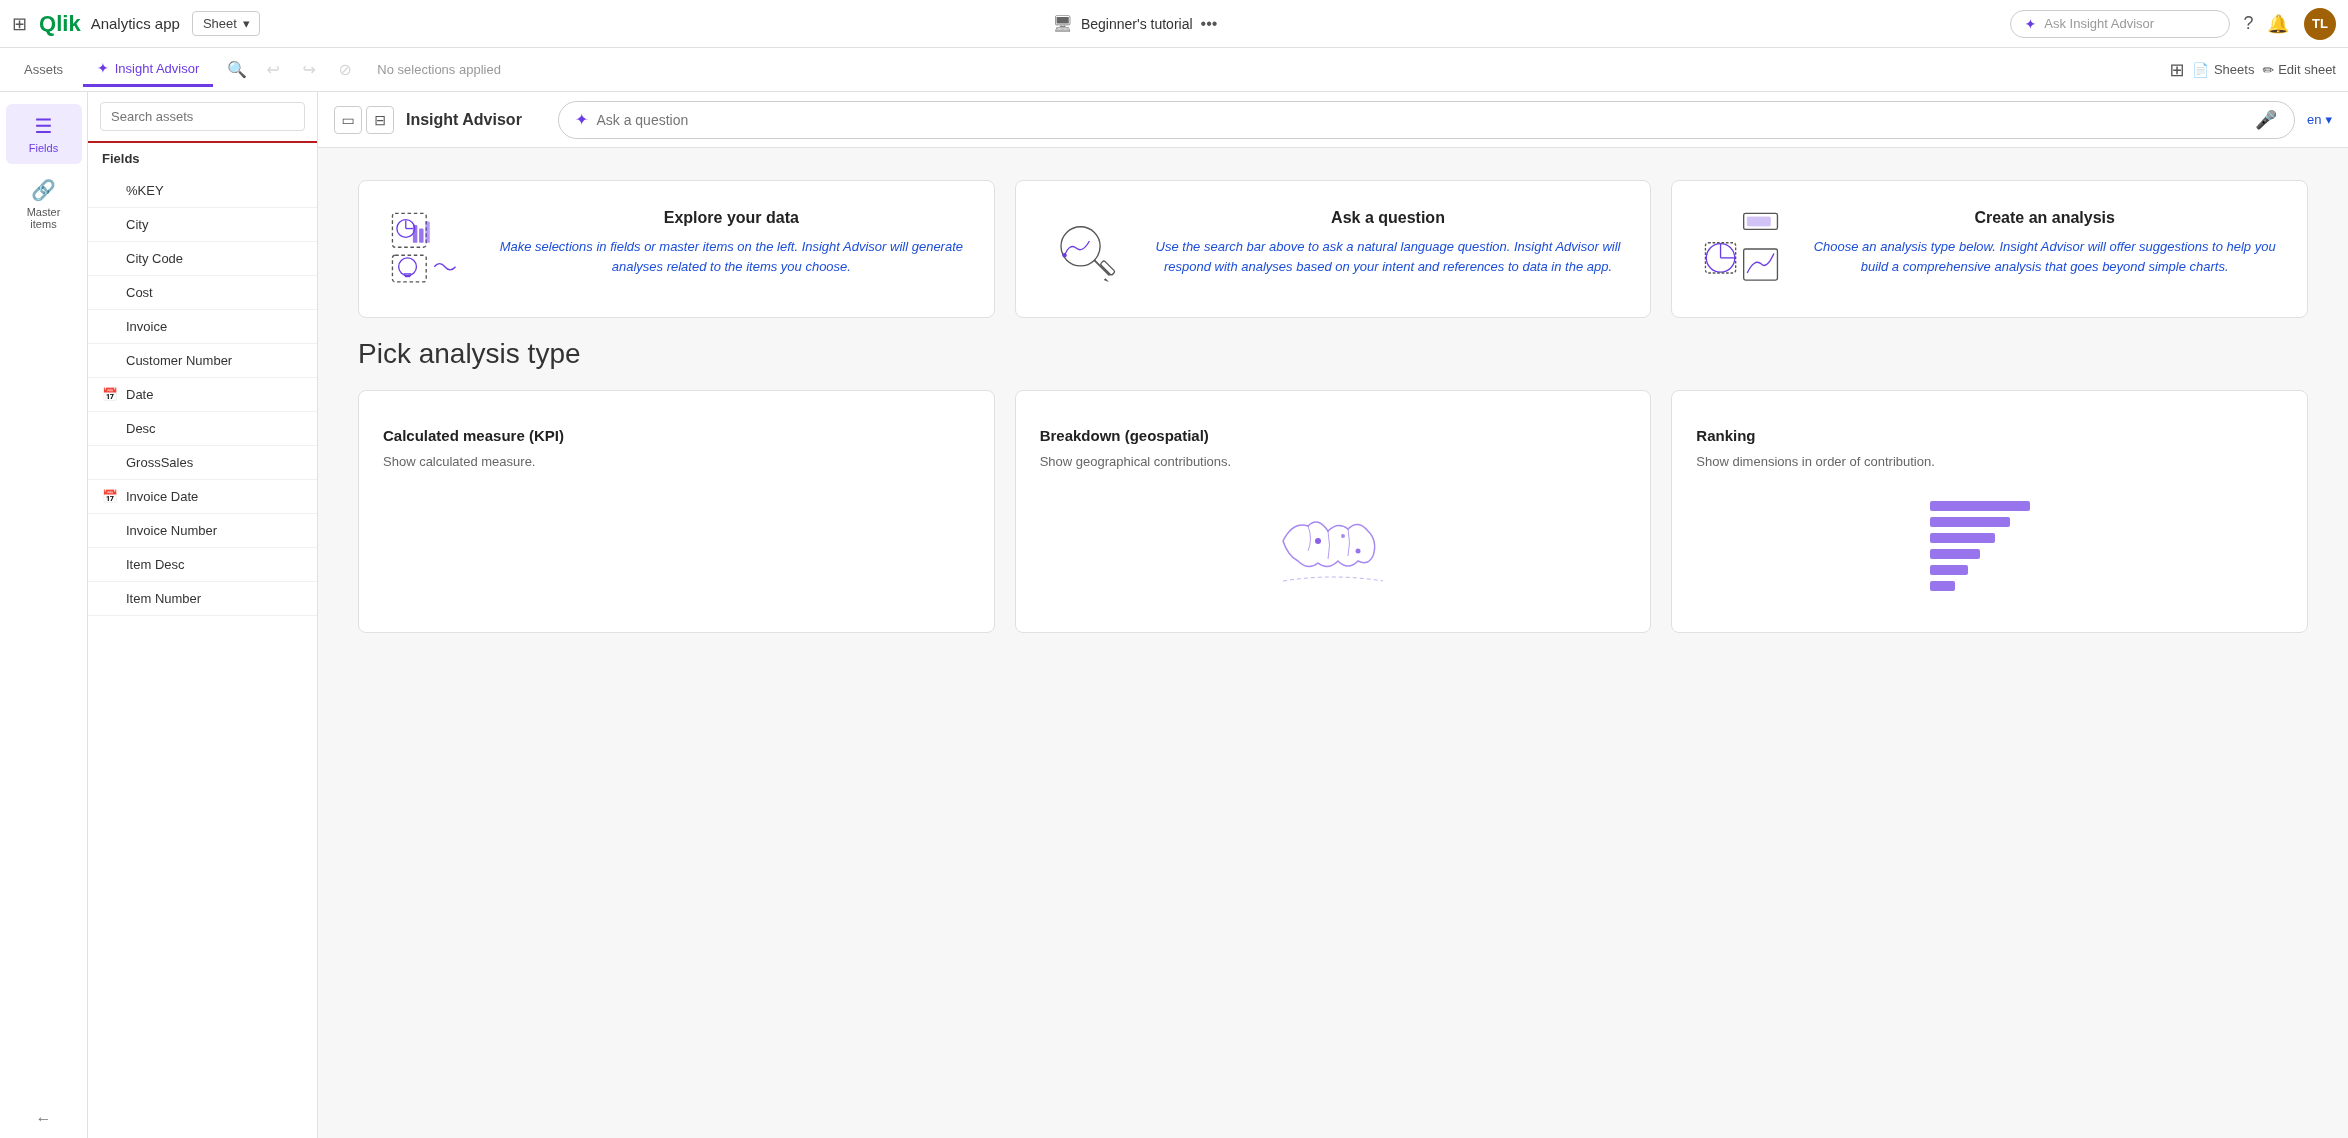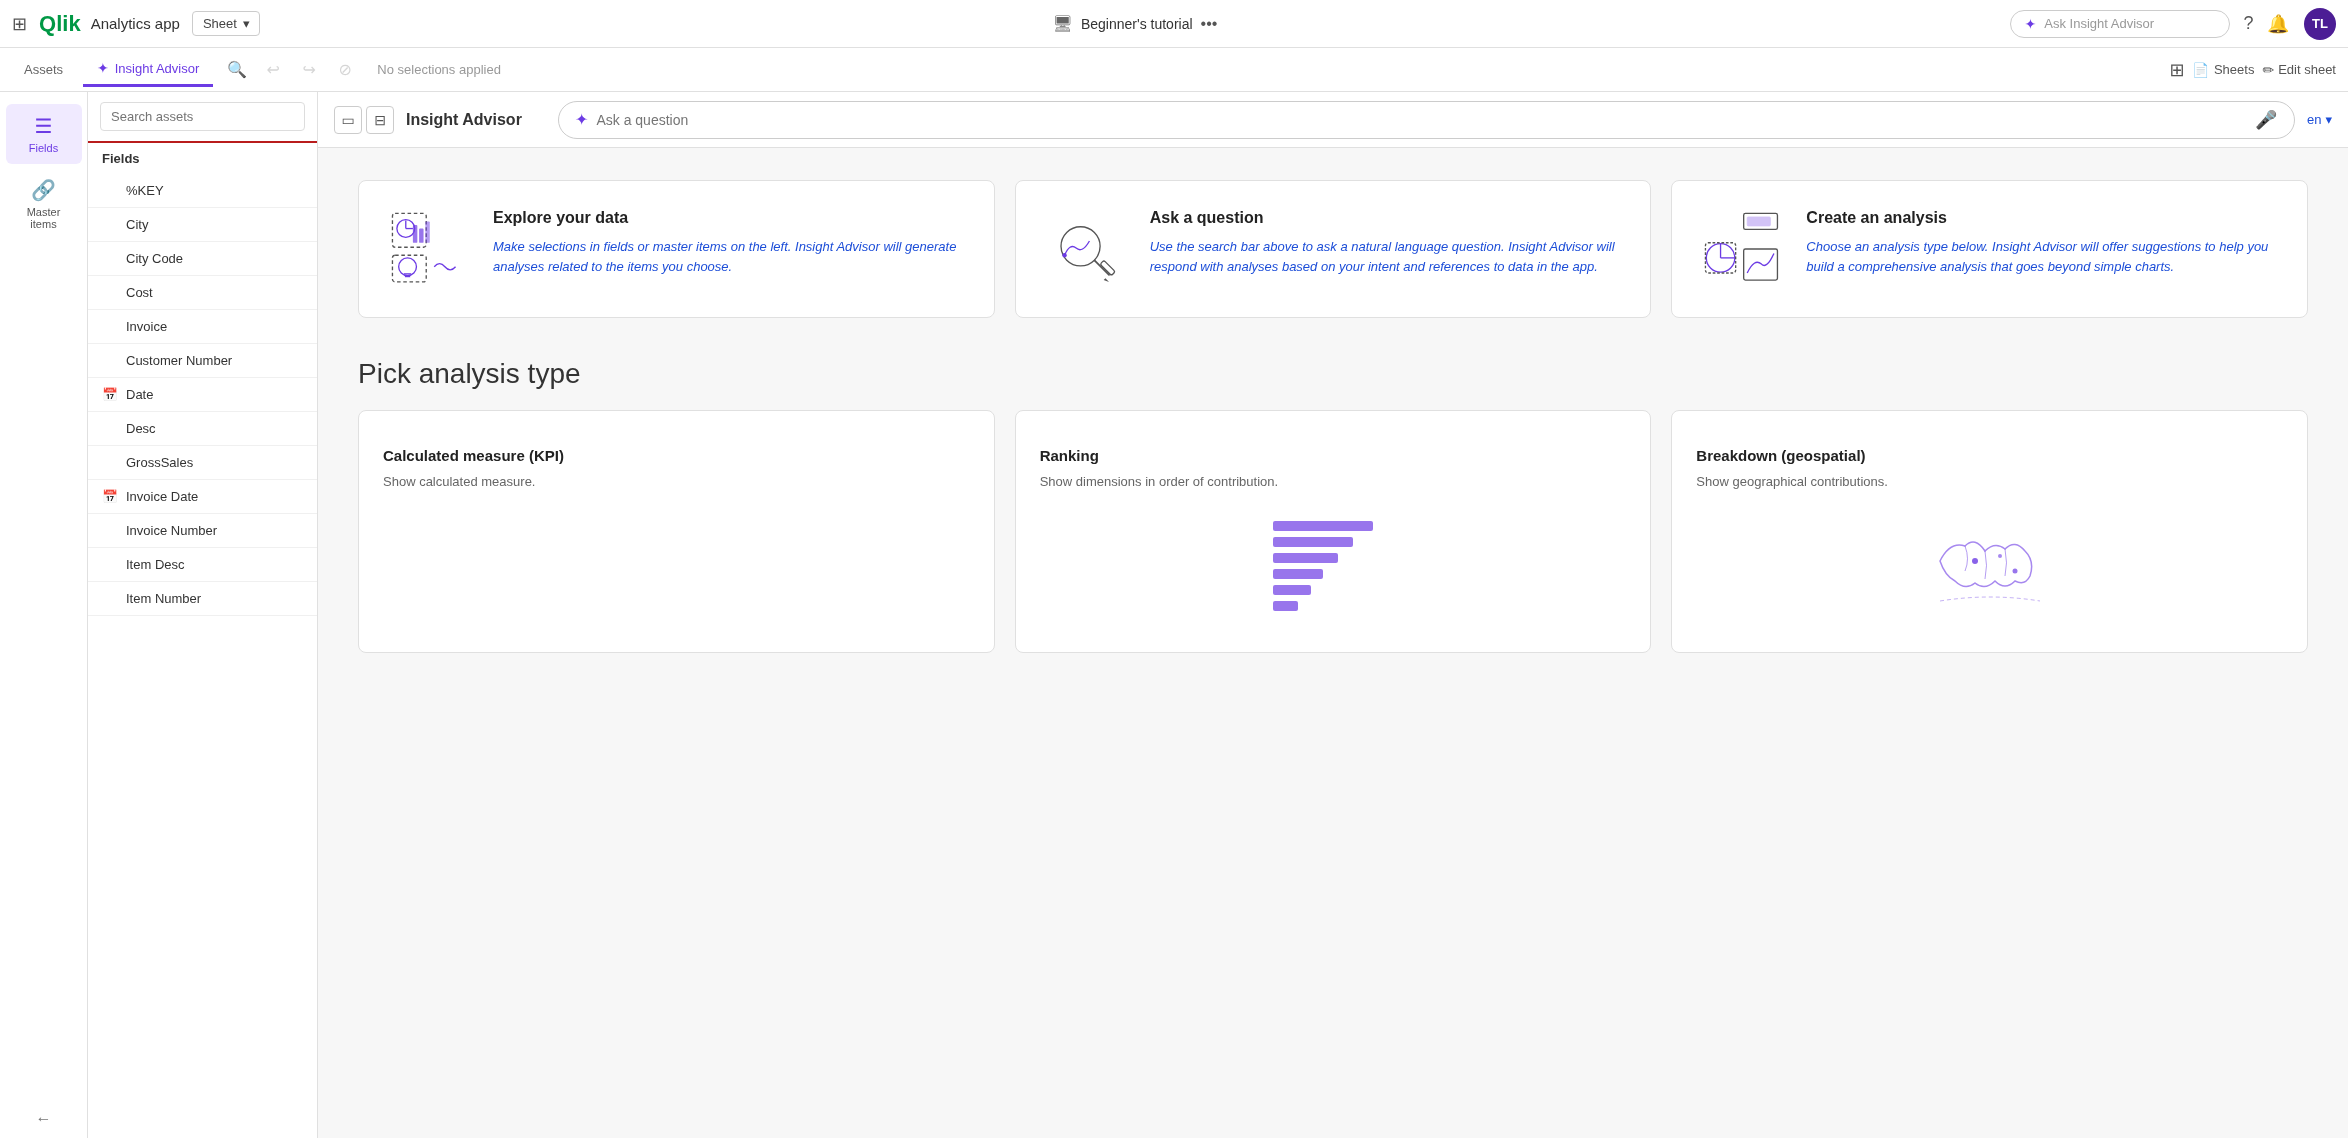--- a/index.html
+++ b/index.html
@@ -25,21 +25,21 @@
     .tutorial-btn { display: flex; align-items: center; gap: 6px; font-size: 14px; color: #333; cursor: pointer; }
     .more-btn { color: #555; cursor: pointer; font-size: 16px; }
     .nav-right { display: flex; align-items: center; gap: 14px; margin-left: auto; }
     .ask-advisor-input {
       display: flex; align-items: center; gap: 8px;
       border: 1px solid #ccc; border-radius: 20px;
       padding: 5px 14px; width: 220px; font-size: 13px; color: #888;
       background: #fff;
     }
     .nav-icon { color: #555; font-size: 18px; cursor: pointer; }
-    .avatar { width: 32px; height: 32px; border-radius: 50%; background: #4c1d95; color: #fff; display: flex; align-items: center; justify-content: center; font-size: 13px; font-weight: bold; cursor: pointer; }
+    .avatar { width: 32px; height: 32px; border-radius: 50%; background: #a16207; color: #fff; display: flex; align-items: center; justify-content: center; font-size: 13px; font-weight: bold; cursor: pointer; }
 
     
     .secondary-nav {
       display: flex; align-items: center; height: 44px;
       background: #fff; border-bottom: 1px solid #e0e0e0;
       padding: 0 12px; gap: 8px;
     }
     .assets-tab { display: flex; align-items: center; gap: 6px; padding: 8px 12px; font-size: 13px; color: #666; cursor: pointer; }
     .insight-tab {
       display: flex; align-items: center; gap: 6px;
@@ -98,21 +98,21 @@
     }
     .ia-search input { flex: 1; border: none; outline: none; font-size: 14px; color: #888; background: transparent; }
     .ia-search-star { color: #6c3be4; font-size: 16px; }
     .ia-mic { color: #555; font-size: 18px; cursor: pointer; }
     .ia-lang { display: flex; align-items: center; gap: 4px; font-size: 13px; color: #1d4ed8; cursor: pointer; margin-left: 0; }
 
     
     .main-content { flex: 1; overflow-y: auto; padding: 32px 40px; background: #f7f7f7; }
 
     
-    .cards-row { display: flex; gap: 20px; margin-bottom: 40px; }
+    .cards-row { display: flex; gap: 20px; margin-bottom: 20px; text-align: center; }
     .info-card {
       flex: 1; background: #fff; border: 1px solid #e0e0e0; border-radius: 8px;
       padding: 28px 24px; display: flex; gap: 20px; align-items: flex-start;
     }
     .card-icon-area { width: 90px; flex-shrink: 0; display: flex; align-items: center; justify-content: center; }
     .card-icon-svg { width: 80px; height: 80px; }
     .card-text h3 { font-size: 16px; font-weight: 600; margin-bottom: 10px; color: #222; }
     .card-text p { font-size: 13px; color: #1d4ed8; line-height: 1.5; font-style: italic; }
 
     
@@ -382,20 +382,40 @@
       <div>
         <div class="section-title">Pick analysis type</div>
         <div class="analysis-cards">
 
           <div class="analysis-card">
             <h4>Calculated measure (KPI)</h4>
             <p>Show calculated measure.</p>
           </div>
 
           <div class="analysis-card">
+            <h4>Breakdown (geospatial)</h4>
+            <p>Show geographical contributions.</p>
+            <div class="analysis-visual">
+              <svg width="120" height="90" viewBox="0 0 120 90" fill="none" xmlns="http://www.w3.org/2000/svg">
+
+                <path d="M10 40 Q20 20 35 25 Q45 15 55 30 Q65 20 75 28 Q85 18 95 30 Q105 40 100 55 Q95 65 85 60 Q75 70 65 60 Q55 70 45 62 Q35 70 25 60 Q15 55 10 40Z" stroke="#6c3be4" stroke-width="1.5" fill="none" opacity="0.6"></path>
+                <path d="M35 25 Q40 38 35 50" stroke="#6c3be4" stroke-width="1" fill="none" opacity="0.5"></path>
+                <path d="M55 30 Q58 45 55 58" stroke="#6c3be4" stroke-width="1" fill="none" opacity="0.5"></path>
+                <path d="M75 28 Q78 42 75 55" stroke="#6c3be4" stroke-width="1" fill="none" opacity="0.5"></path>
+
+                <circle cx="45" cy="40" r="3" fill="#6c3be4" opacity="0.8"></circle>
+                <circle cx="70" cy="35" r="2" fill="#6c3be4" opacity="0.6"></circle>
+                <circle cx="85" cy="50" r="2.5" fill="#6c3be4" opacity="0.7"></circle>
+
+                <path d="M10 80 Q60 72 110 80" stroke="#6c3be4" stroke-width="1" stroke-dasharray="4 3" fill="none" opacity="0.4"></path>
+              </svg>
+            </div>
+          </div>
+
+          <div class="analysis-card">
             <h4>Ranking</h4>
             <p>Show dimensions in order of contribution.</p>
             <div class="analysis-visual">
               <div class="ranking-bars">
                 <div class="r-bar-row">
                   <div class="r-bar" style="width:100px;"></div>
                 </div>
                 <div class="r-bar-row">
                   <div class="r-bar" style="width:80px;"></div>
                 </div>
@@ -408,39 +428,19 @@
                 <div class="r-bar-row">
                   <div class="r-bar" style="width:38px;"></div>
                 </div>
                 <div class="r-bar-row">
                   <div class="r-bar" style="width:25px;"></div>
                 </div>
               </div>
             </div>
           </div>
 
-          <div class="analysis-card">
-            <h4>Breakdown (geospatial)</h4>
-            <p>Show geographical contributions.</p>
-            <div class="analysis-visual">
-              <svg width="120" height="90" viewBox="0 0 120 90" fill="none" xmlns="http://www.w3.org/2000/svg">
-
-                <path d="M10 40 Q20 20 35 25 Q45 15 55 30 Q65 20 75 28 Q85 18 95 30 Q105 40 100 55 Q95 65 85 60 Q75 70 65 60 Q55 70 45 62 Q35 70 25 60 Q15 55 10 40Z" stroke="#6c3be4" stroke-width="1.5" fill="none" opacity="0.6"></path>
-                <path d="M35 25 Q40 38 35 50" stroke="#6c3be4" stroke-width="1" fill="none" opacity="0.5"></path>
-                <path d="M55 30 Q58 45 55 58" stroke="#6c3be4" stroke-width="1" fill="none" opacity="0.5"></path>
-                <path d="M75 28 Q78 42 75 55" stroke="#6c3be4" stroke-width="1" fill="none" opacity="0.5"></path>
-
-                <circle cx="45" cy="40" r="3" fill="#6c3be4" opacity="0.8"></circle>
-                <circle cx="70" cy="35" r="2" fill="#6c3be4" opacity="0.6"></circle>
-                <circle cx="85" cy="50" r="2.5" fill="#6c3be4" opacity="0.7"></circle>
-
-                <path d="M10 80 Q60 72 110 80" stroke="#6c3be4" stroke-width="1" stroke-dasharray="4 3" fill="none" opacity="0.4"></path>
-              </svg>
-            </div>
-          </div>
-
         </div>
       </div>
 
     </div>
   </div>
 
 </div>
 
 </body></html>

